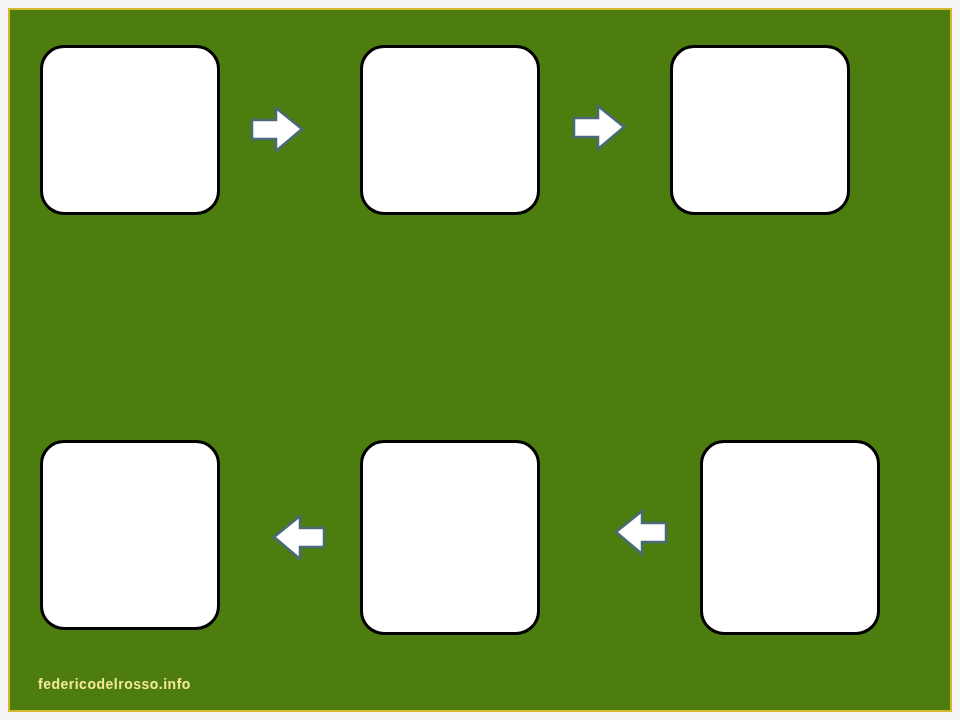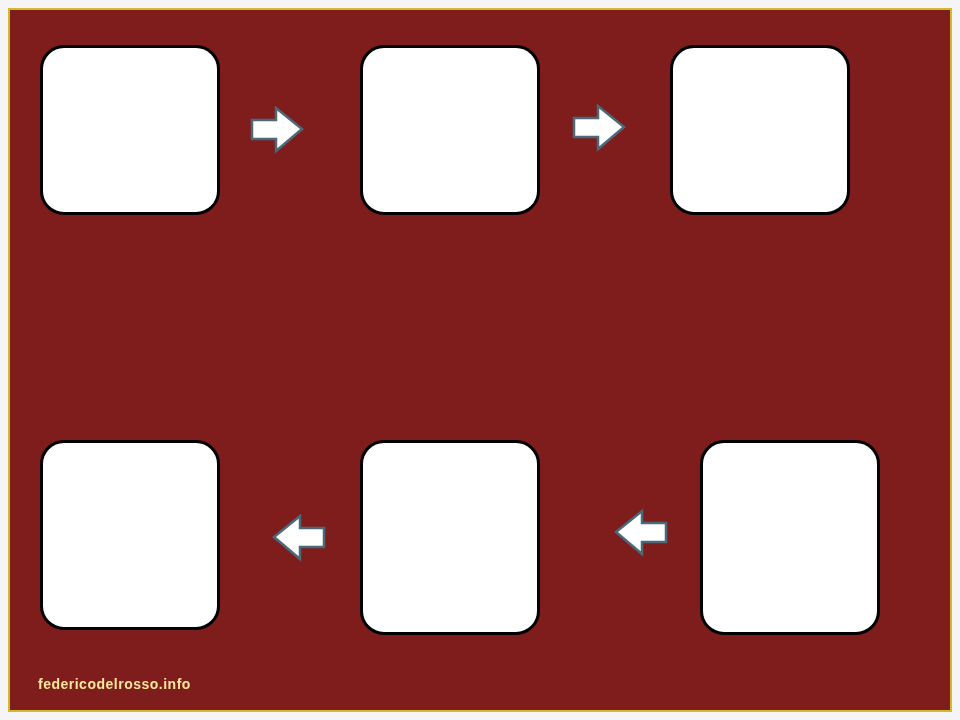--- a/index.html
+++ b/index.html
@@ -10,21 +10,21 @@
       position: relative;
       font-family: Arial, sans-serif;
     }
     .frame {
       position: absolute;
       top: 8px;
       left: 8px;
       right: 8px;
       bottom: 8px;
       border: 2px solid #d4b82e;
-      background: #7f1d1d;
+      background: #4d7c0f;
     }
     .box {
       position: absolute;
       border: 3px solid #000;
       border-radius: 24px;
       background: #fff;
     }
     .arrow {
       position: absolute;
     }

